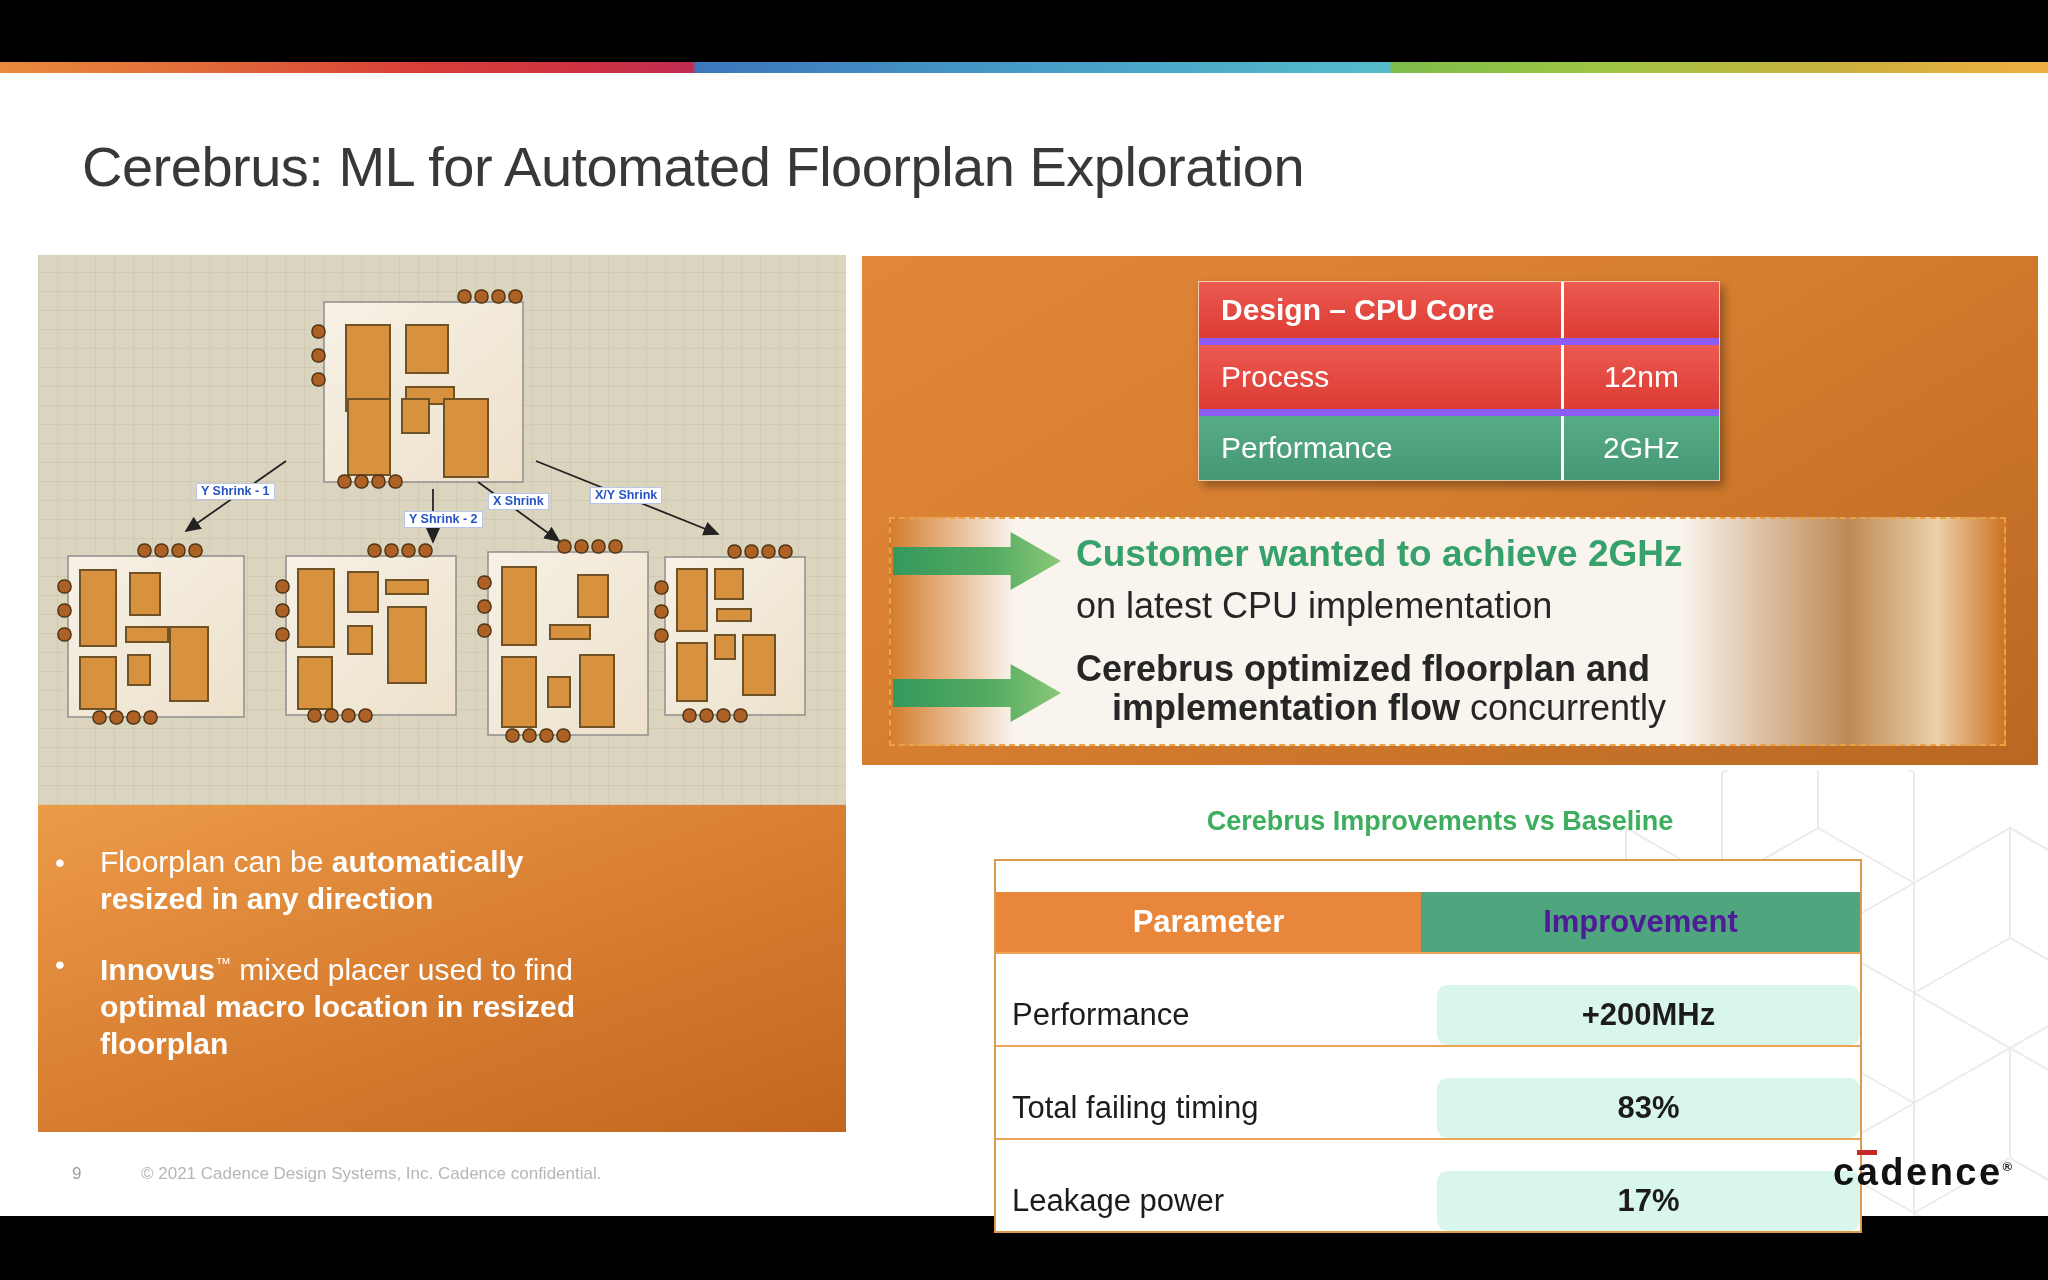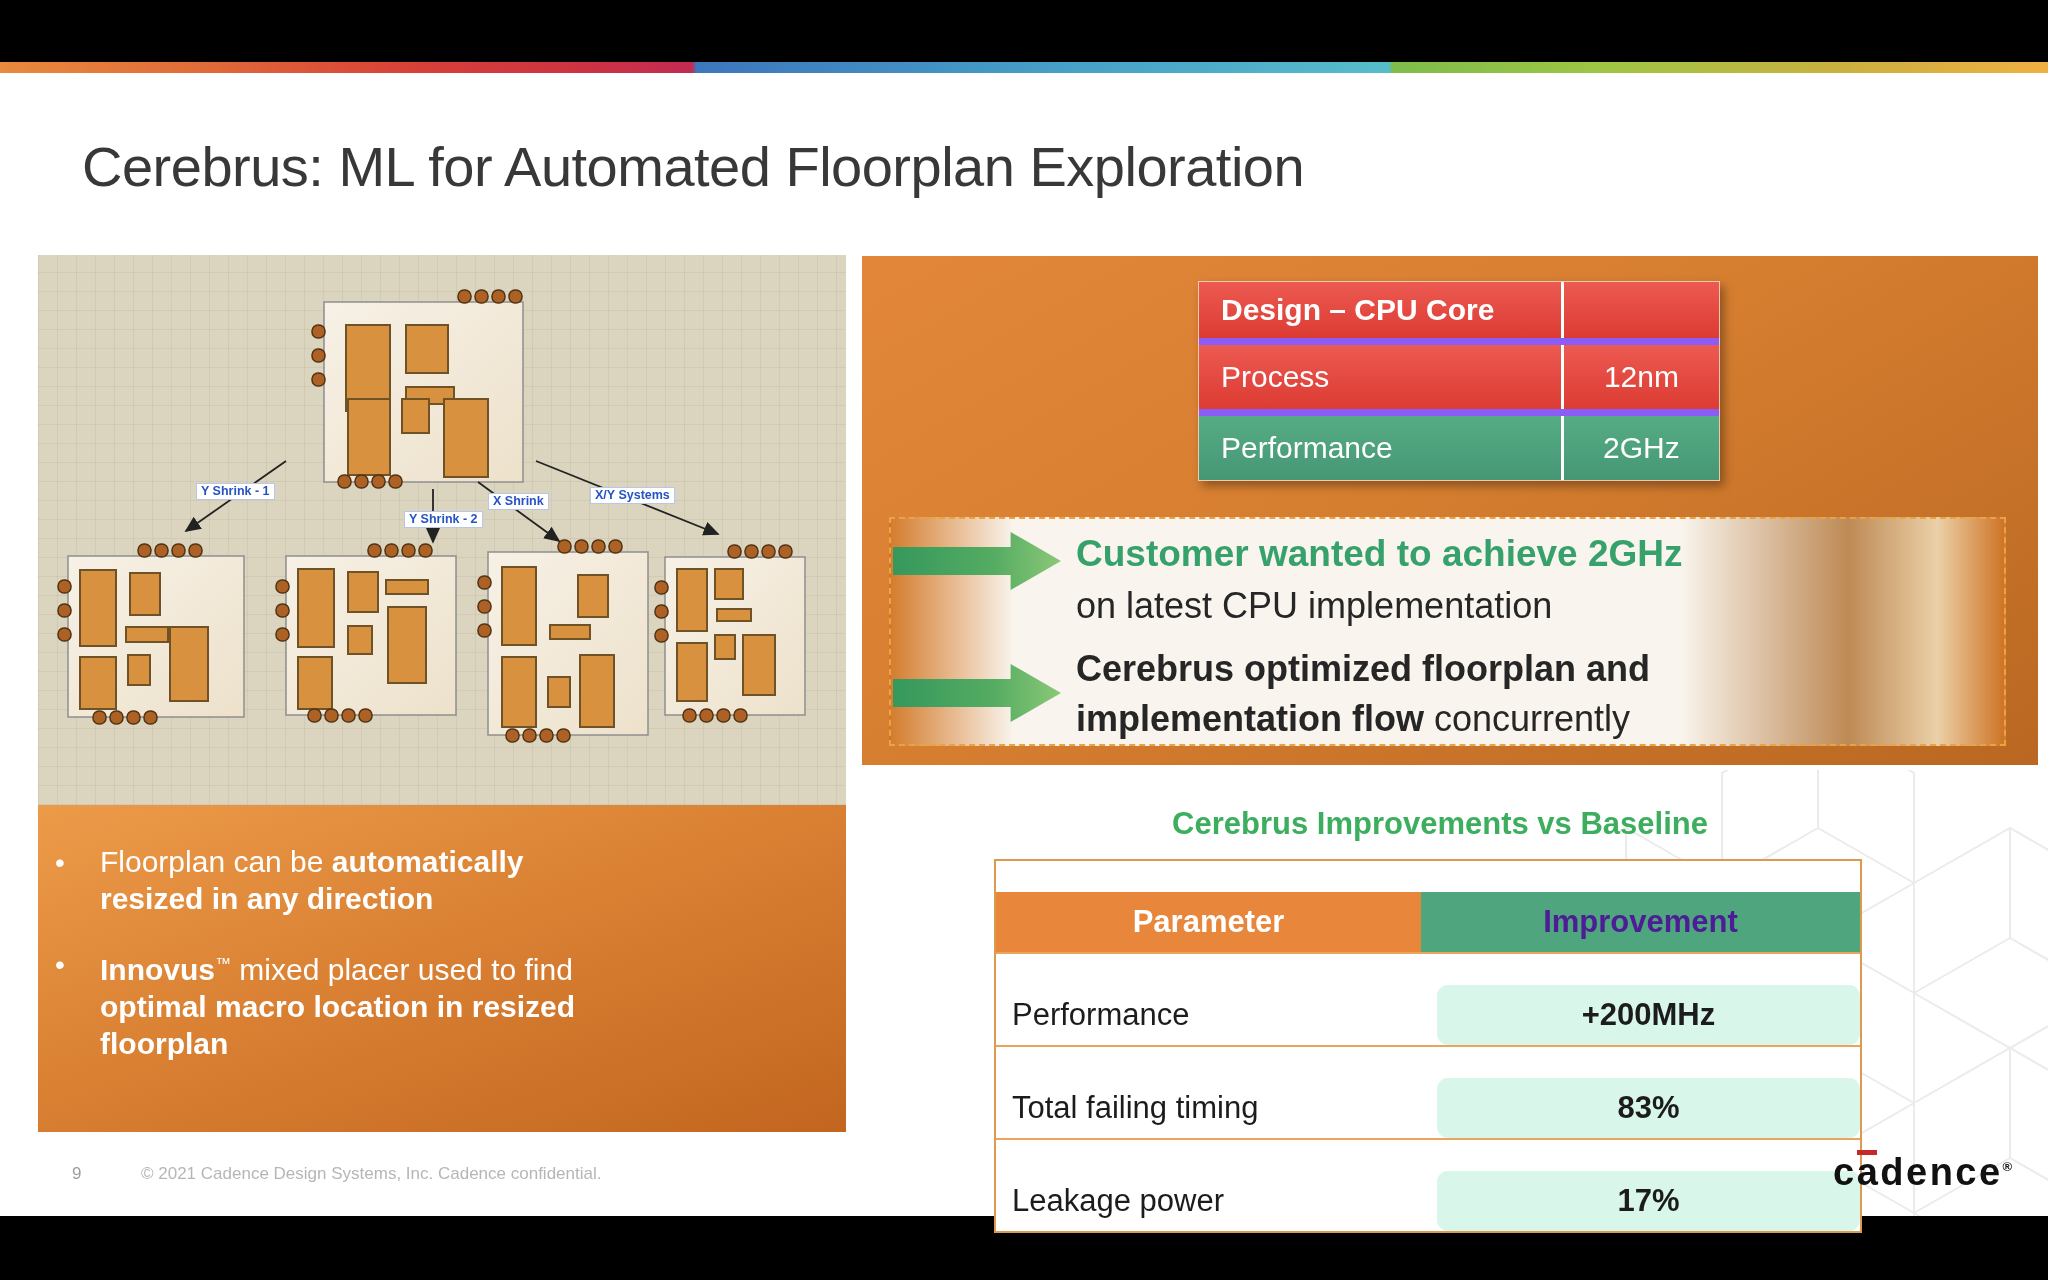--- a/index.html
+++ b/index.html
@@ -54,21 +54,21 @@
     z-index:2;}
   .block-arrow{position:absolute;left:2px;width:168px;height:58px;
     background:linear-gradient(90deg,#35985C 0%,#55AC62 60%,#8CC878 100%);
     clip-path:polygon(0% 26%,70% 26%,70% 0%,100% 50%,70% 100%,70% 74%,0% 74%);}
   .banner-line{position:absolute;left:185px;white-space:nowrap;font-size:36px;color:#262626;line-height:46px;}
   .banner-green{color:#36A16B;font-weight:bold;font-size:37px;}
   .banner-bold{font-weight:bold;}
 
   
   .imp-title{position:absolute;left:1000px;top:806px;width:880px;text-align:center;
-    font-size:31px;font-weight:bold;color:#3CAE5E;z-index:2;white-space:nowrap;}
+    font-size:27px;font-weight:bold;color:#3CAE5E;z-index:2;white-space:nowrap;}
   .imp-table{position:absolute;left:994px;top:859px;width:868px;z-index:2;
     border:2px solid #DE9A4C;box-sizing:border-box;background:#ffffff;}
   .imp-row{display:flex;}
   .imp-row + .imp-row{border-top:2px solid #EAA55B;}
   .imp-cell{font-size:31px;display:flex;align-items:center;height:60px;color:#1c1c1c;margin-top:31px;}
   .imp-c1{width:425px;padding-left:16px;}
   .imp-c2{flex:1;justify-content:center;}
   .imp-hc1{background:#E8873B;color:#fff;font-weight:bold;justify-content:center;padding-left:0;}
   .imp-hc2{background:#4EA57E;color:#4c1d95;font-weight:bold;}
   .imp-mint{background:#D9F6EB;font-weight:bold;border-radius:11px;}
@@ -217,21 +217,21 @@
       <g stroke="#222" stroke-width="1.8" fill="none">
         <line x1="248" y1="206" x2="148" y2="276" marker-end="url(#ah)"></line>
         <line x1="395" y1="234" x2="395" y2="287" marker-end="url(#ah)"></line>
         <line x1="440" y1="227" x2="521" y2="286" marker-end="url(#ah)"></line>
         <line x1="498" y1="206" x2="680" y2="279" marker-end="url(#ah)"></line>
       </g>
     </svg>
     <div class="chip" style="left:158px;top:228px;">Y Shrink - 1</div>
     <div class="chip" style="left:366px;top:256px;">Y Shrink - 2</div>
     <div class="chip" style="left:450px;top:238px;">X Shrink</div>
-    <div class="chip" style="left:552px;top:232px;">X/Y Systems</div>
+    <div class="chip" style="left:552px;top:232px;">X/Y Shrink</div>
   </div>
 
   <div class="bullet-box">
     <div class="bullet-dot" style="top:42px;">•</div>
     <div class="bullet-item" style="top:38px;"><span>Floorplan can be </span><b>automatically</b><br><b>resized in any direction</b></div>
 
     <div class="bullet-dot" style="top:144px;">•</div>
     <div class="bullet-item" style="top:140px;"><b>Innovus</b><sup>™</sup><span> mixed placer used to find</span><br><b>optimal macro location in resized</b><br><b>floorplan</b></div>
   </div>
 
@@ -251,21 +251,21 @@
       <div class="cpu-cell cpu-c2 cpu-green cpu-r">2GHz</div>
     </div>
   </div>
 
   <div class="banner">
     <div class="block-arrow" style="top:13px;"></div>
     <div class="block-arrow" style="top:145px;"></div>
     <div class="banner-line banner-green" style="top:12px;text-align:right;">Customer wanted to achieve 2GHz</div>
     <div class="banner-line" style="top:64px;">on latest CPU implementation</div>
     <div class="banner-line banner-bold" style="top:127px;">Cerebrus optimized floorplan and</div>
-    <div class="banner-line" style="top:177px;"><span class="banner-bold">implementation flow</span><span> concurrently</span></div>
+    <div class="banner-line" style="top:166px;margin-left:36px;"><span class="banner-bold">implementation flow</span><span> concurrently</span></div>
   </div>
 
   <div class="imp-title">Cerebrus Improvements vs Baseline</div>
 
   <div class="imp-table">
     <div class="imp-row">
       <div class="imp-cell imp-c1 imp-hc1">Parameter</div>
       <div class="imp-cell imp-c2 imp-hc2">Improvement</div>
     </div>
     <div class="imp-row">

